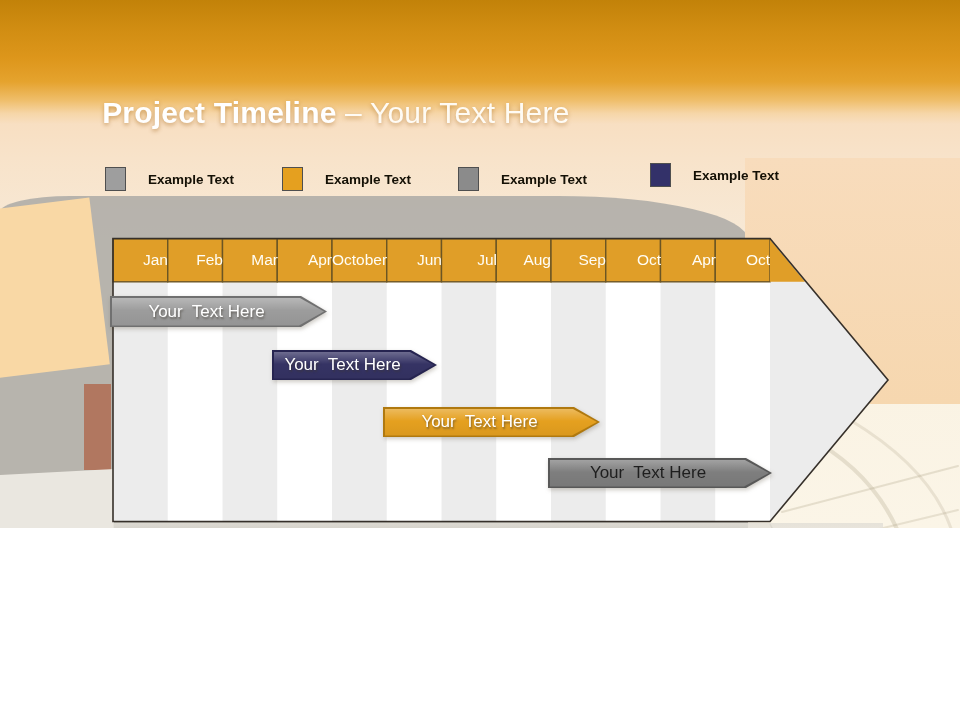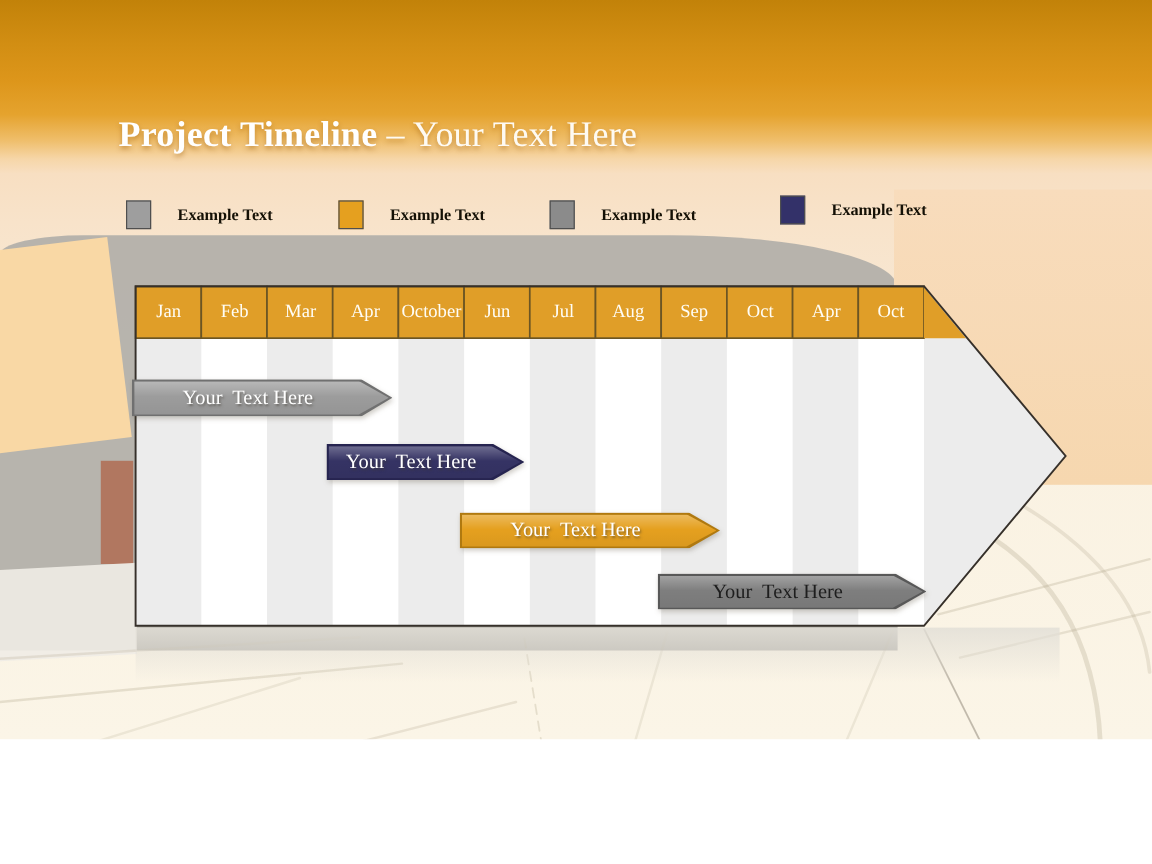--- a/index.html
+++ b/index.html
@@ -1,19 +1,19 @@
 <!DOCTYPE html>
 <html style="--month-cell-orange: #E09E28; --month-cell-border: #6B5524; --table-outline: #36302A; --stripe-gray: #ECECEC; --stripe-white: #FFFFFF; --photo-gray: #B4B1AB; --month-text: #FFFDF5; --title-text: #FFFFFF; --legend-text: #141005;"><head>
 <meta charset="utf-8">
 <style>
   html,body{margin:0;padding:0;}
   body{width:960px;height:720px;overflow:hidden;font-family:"Liberation Sans",sans-serif;}
-  #slide{position:relative;width:960px;height:616px;overflow:hidden;
+  #slide{position:relative;width:960px;height:528px;overflow:hidden;
     background:linear-gradient(180deg,#C28209 0%,#D28E13 6%,#DD961B 11%,#E5A32E 15.5%,
-      #EFBE6B 19%,#F6D6A8 21.5%,#F8DFC2 23.5%,#F8E3CA 30%,#F7E9D6 45%,#FAF2E2 62%,#FBF5E7 100%);font-family:Liberation Serif, serif;}
+      #EFBE6B 19%,#F6D6A8 21.5%,#F8DFC2 23.5%,#F8E3CA 30%,#F7E9D6 45%,#FAF2E2 62%,#FBF5E7 100%);}
 
   
   .photo-gray{position:absolute;left:0;top:196px;width:748px;height:346px;
     background:var(--photo-gray);opacity:.96;
     border-top-right-radius:190px 44px;border-top-left-radius:70px 16px;}
   .peach-sheet{position:absolute;left:-18px;top:204px;width:118px;height:168px;
     background:#FBD9A4;transform:rotate(-7deg);opacity:.97;}
   .brick{position:absolute;left:84px;top:384px;width:27px;height:86px;background:#B06C52;opacity:.85;}
   .draft-paper{position:absolute;left:0;top:472px;width:114px;height:76px;
     background:#EFECE5;transform:skewY(-3deg);opacity:.9;}
@@ -34,25 +34,25 @@
   .swatch{width:21px;height:24px;border:1.5px solid #4F4F4F;box-sizing:border-box;display:inline-block;}
   .legend-label{font-size:13.5px;font-weight:700;color:var(--legend-text);}
 
   
   #timeline-svg{position:absolute;left:0;top:0;}
   .hdr{fill:var(--month-cell-orange);stroke:var(--month-cell-border);stroke-width:1.4;}
   .hdr-tri{fill:var(--month-cell-orange);}
   .stripe{fill:var(--stripe-white);}
   .arrow-base{fill:var(--stripe-gray);}
   .arrow-outline{fill:none;stroke:var(--table-outline);stroke-width:1.6;}
-  .month{position:absolute;top:238px;width:55px;height:44px;line-height:44px;text-align:center;
+  .month{position:absolute;top:238px;width:55px;height:44px;line-height:44px;text-align:right;
     font-size:15.5px;color:var(--month-text);}
 
   
-  .bar{position:absolute;filter:drop-shadow(1px 2px 2px rgba(90,80,60,.30));margin-top:20px;}
+  .bar{position:absolute;filter:drop-shadow(1px 2px 2px rgba(90,80,60,.30));}
   .bar-outer{position:absolute;inset:0;
     clip-path:polygon(0 0,calc(100% - 26px) 0,100% 50%,calc(100% - 26px) 100%,0 100%);}
   .bar-inner{position:absolute;left:1.5px;top:1.5px;right:3px;bottom:1.5px;
     clip-path:polygon(0 0,calc(100% - 25px) 0,100% 50%,calc(100% - 25px) 100%,0 100%);}
   .bar-inner::after{content:"";position:absolute;inset:0;
     background:linear-gradient(180deg,rgba(255,255,255,.28),rgba(255,255,255,0) 45%,rgba(0,0,0,.05));}
   .bar-label{position:absolute;inset:0;padding-right:24px;display:flex;align-items:center;
     justify-content:center;font-size:17px;white-space:pre;z-index:1;}
   .bar-label.lit{text-shadow:1px 1.5px 2px rgba(60,55,45,.55);}
 </style>

